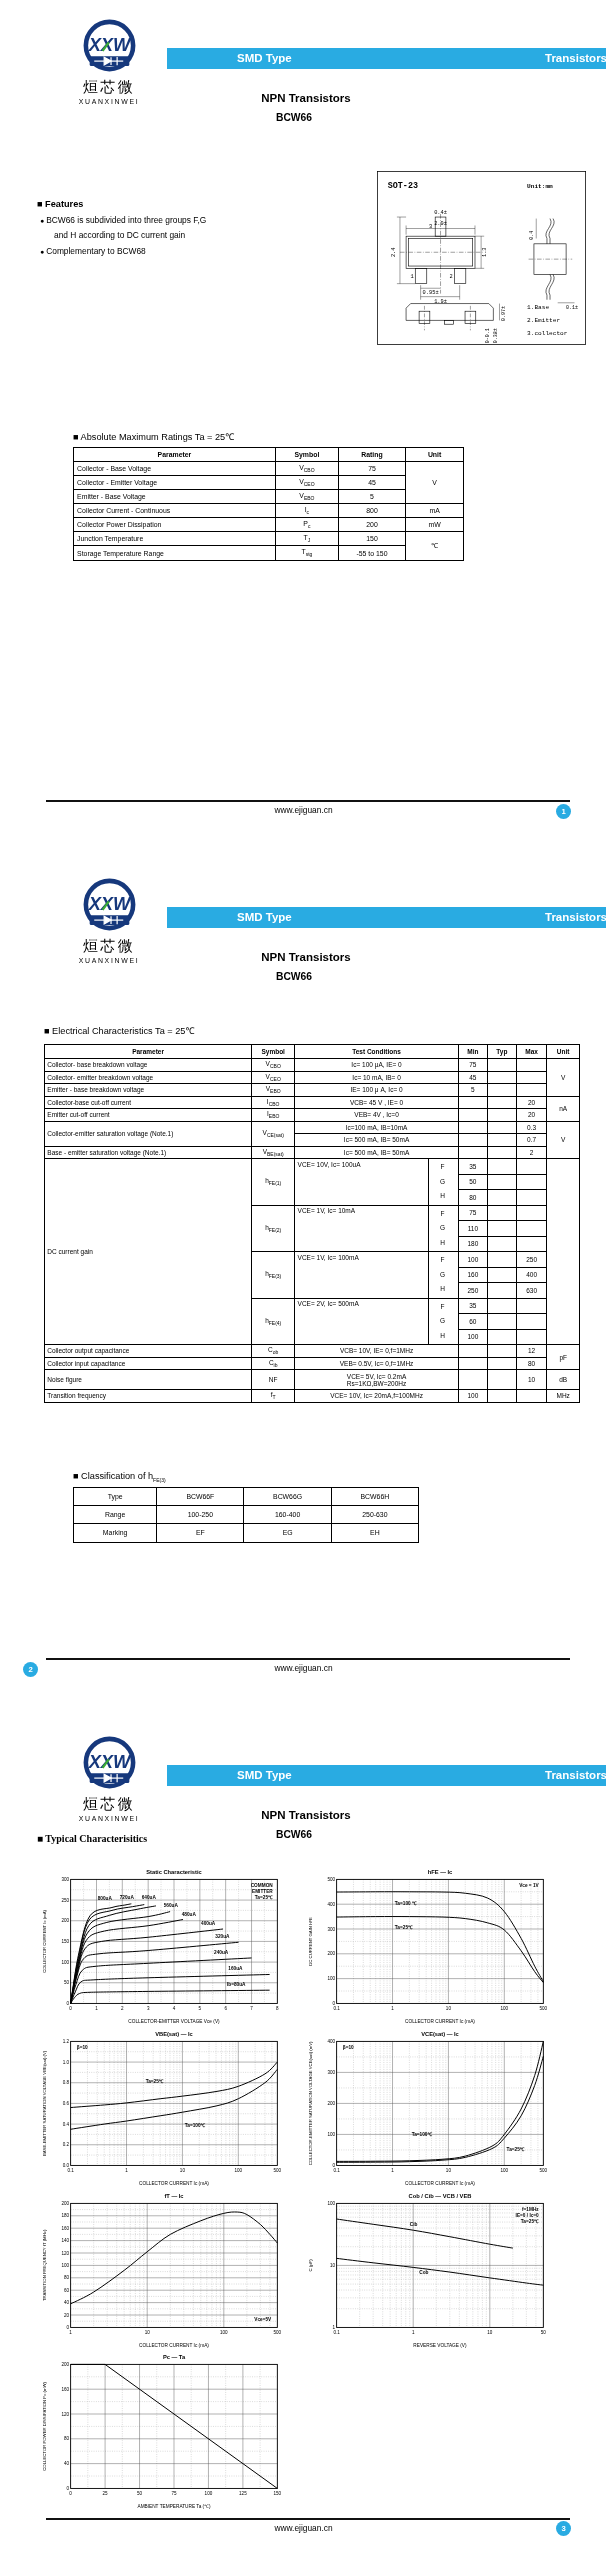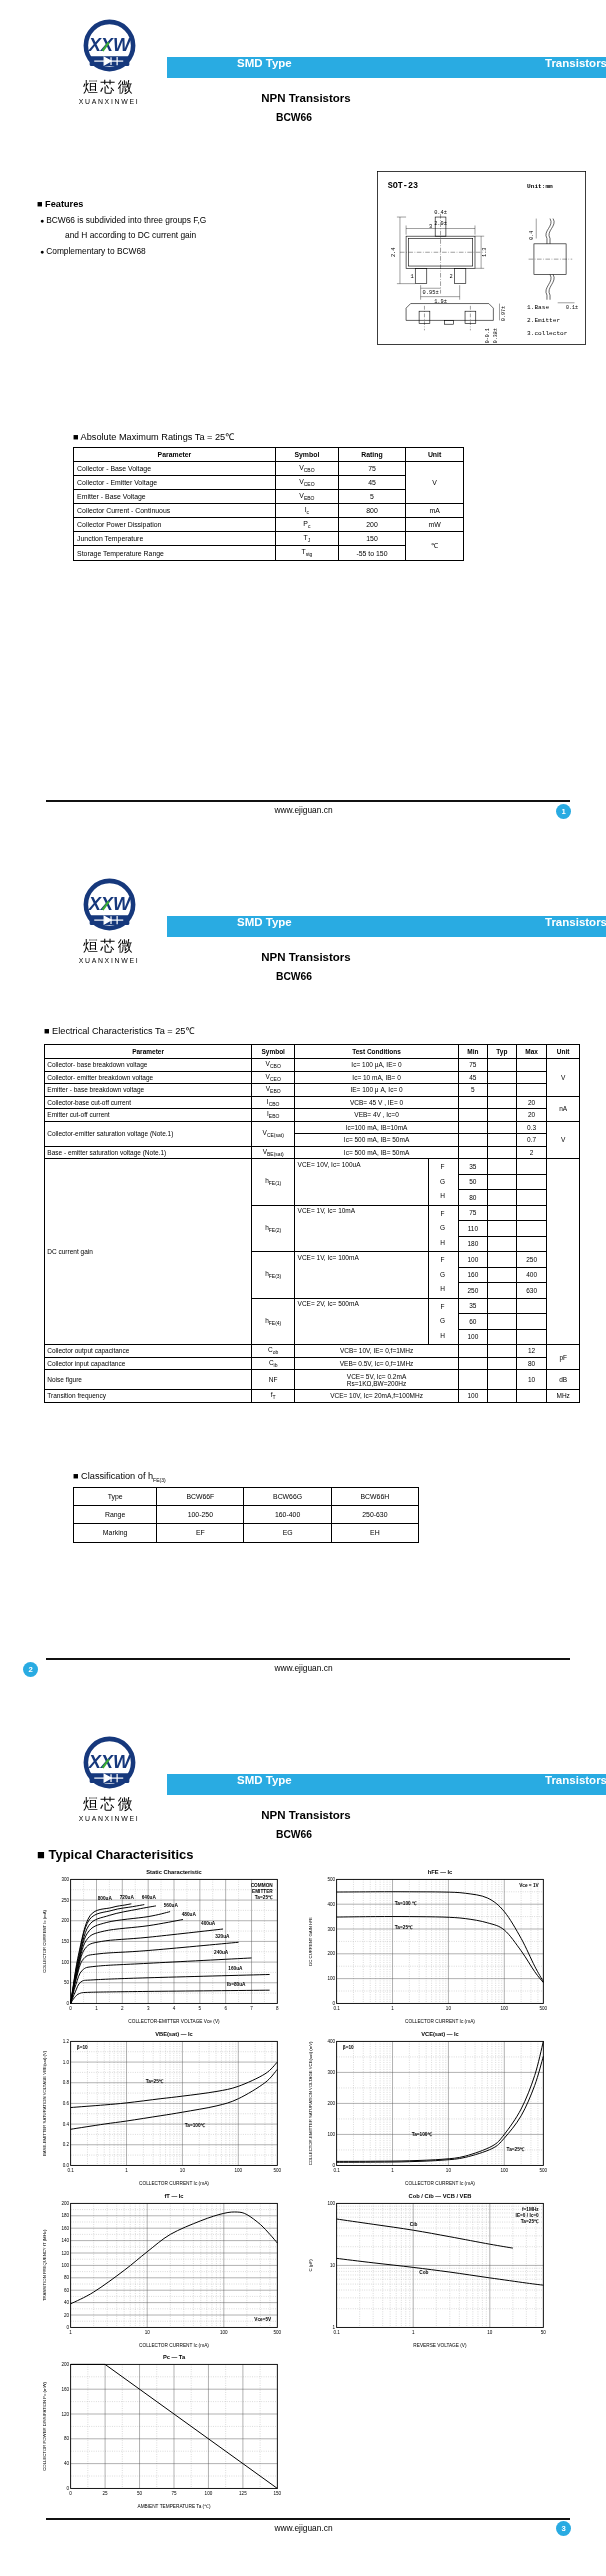--- a/index.html
+++ b/index.html
@@ -5,39 +5,39 @@
   html,body{margin:0;padding:0;background:#e8e8e8;}
   .sheet{position:relative;width:607px;height:2576px;background:#fff;margin:0 auto;
          font-family:"Liberation Sans",sans-serif;color:#000;overflow:hidden;}
   .page{position:absolute;left:0;width:607px;height:859px;}
   #p1{top:0}#p2{top:859px}#p3{top:1717px}
 
   
   .logo{position:absolute;left:64px;top:18.4px;width:90px;text-align:center;}
   .logo .cn{font-size:15px;font-weight:normal;letter-spacing:2.3px;margin-top:-1.5px;font-family:"DejaVu Sans",sans-serif;}
   .logo .en{font-size:6.9px;letter-spacing:1.7px;margin-top:0.8px;}
-  .bar{position:absolute;left:167px;top:57px;width:440px;height:20.7px;display:flex;
+  .bar{position:absolute;left:167px;top:48px;width:440px;height:20.7px;display:flex;align-items:center;
        color:#fff;font-weight:bold;font-size:11.5px;}
   .bar .bl{margin-left:70px;}
   .bar .br{margin-left:auto;}
   .t1{position:absolute;left:176px;top:92px;width:260px;text-align:center;font-weight:bold;font-size:11.5px;}
   .t2{position:absolute;left:164px;top:112px;width:260px;text-align:center;font-weight:bold;font-size:10.3px;}
 
   
   .fline{position:absolute;left:46px;width:524px;height:1.9px;background:#111;}
   .furl{position:absolute;left:0;width:607px;text-align:center;font-size:8.4px;color:#000;text-decoration:none;}
   .pnum{position:absolute;width:15.3px;height:15.3px;border-radius:50%;color:#fff;font-size:7.7px;font-weight:bold;
         display:flex;align-items:center;justify-content:center;}
 
   
   .features{position:absolute;left:37px;top:199px;font-size:8.4px;}
   .features .fh{font-size:9.2px;font-weight:bold;margin-bottom:6.1px;}
   .features .fi{margin:5.4px 0 0 3.1px;}
   .features .blt::before{content:"● ";font-size:6.9px;}
-  .features .noblt{margin-left:28px;}
+  .features .noblt{margin-left:17px;}
   .pkgbox{position:absolute;left:377px;top:171px;width:209px;height:174px;}
 
   .abswrap{position:absolute;left:73px;top:430px;width:391px;}
   .abshead{font-size:9.2px;margin-bottom:3.8px;}
   table.dt{border-collapse:collapse;border:1.5px solid #000;width:100%;}
   table.dt th,table.dt td{border:0.8px solid #000;font-size:6.9px;padding:0.8px 3.1px;height:11.5px;text-align:center;}
   table.dt th{font-weight:bold;}
   table.dt td.pl{text-align:left;}
   sub{font-size:5px;}
 
@@ -53,21 +53,21 @@
   .cw{display:flex;justify-content:space-between;height:100%;}
   .ct{padding-top:1.5px;}
   .gl{display:flex;flex-direction:column;width:23px;text-align:center;}
   .gl i{font-style:normal;height:14.5px;line-height:14.5px;}
   .clswrap{position:absolute;left:73px;top:612px;width:346px;}
   .clshead{font-size:9.2px;margin-bottom:3.8px;}
   table.ct2{border-collapse:collapse;border:1.5px solid #000;width:100%;}
   table.ct2 td{border:0.8px solid #000;font-size:6.9px;height:15.3px;text-align:center;}
 
   
-  .tchead{position:absolute;left:37px;top:130px;font-size:13px;font-weight:bold;}
+  .tchead{position:absolute;left:37px;top:116px;font-size:10px;font-weight:bold;font-family:Liberation Serif, serif;}
   .charts{position:absolute;left:40px;top:150px;width:536px;display:grid;
           grid-template-columns:266px 266px;row-gap:3.8px;}
   .chart{width:245px;height:158px;}
 </style>
 </head>
 <body>
 
 <div class="sheet">
 
   <section class="page" id="p1">

